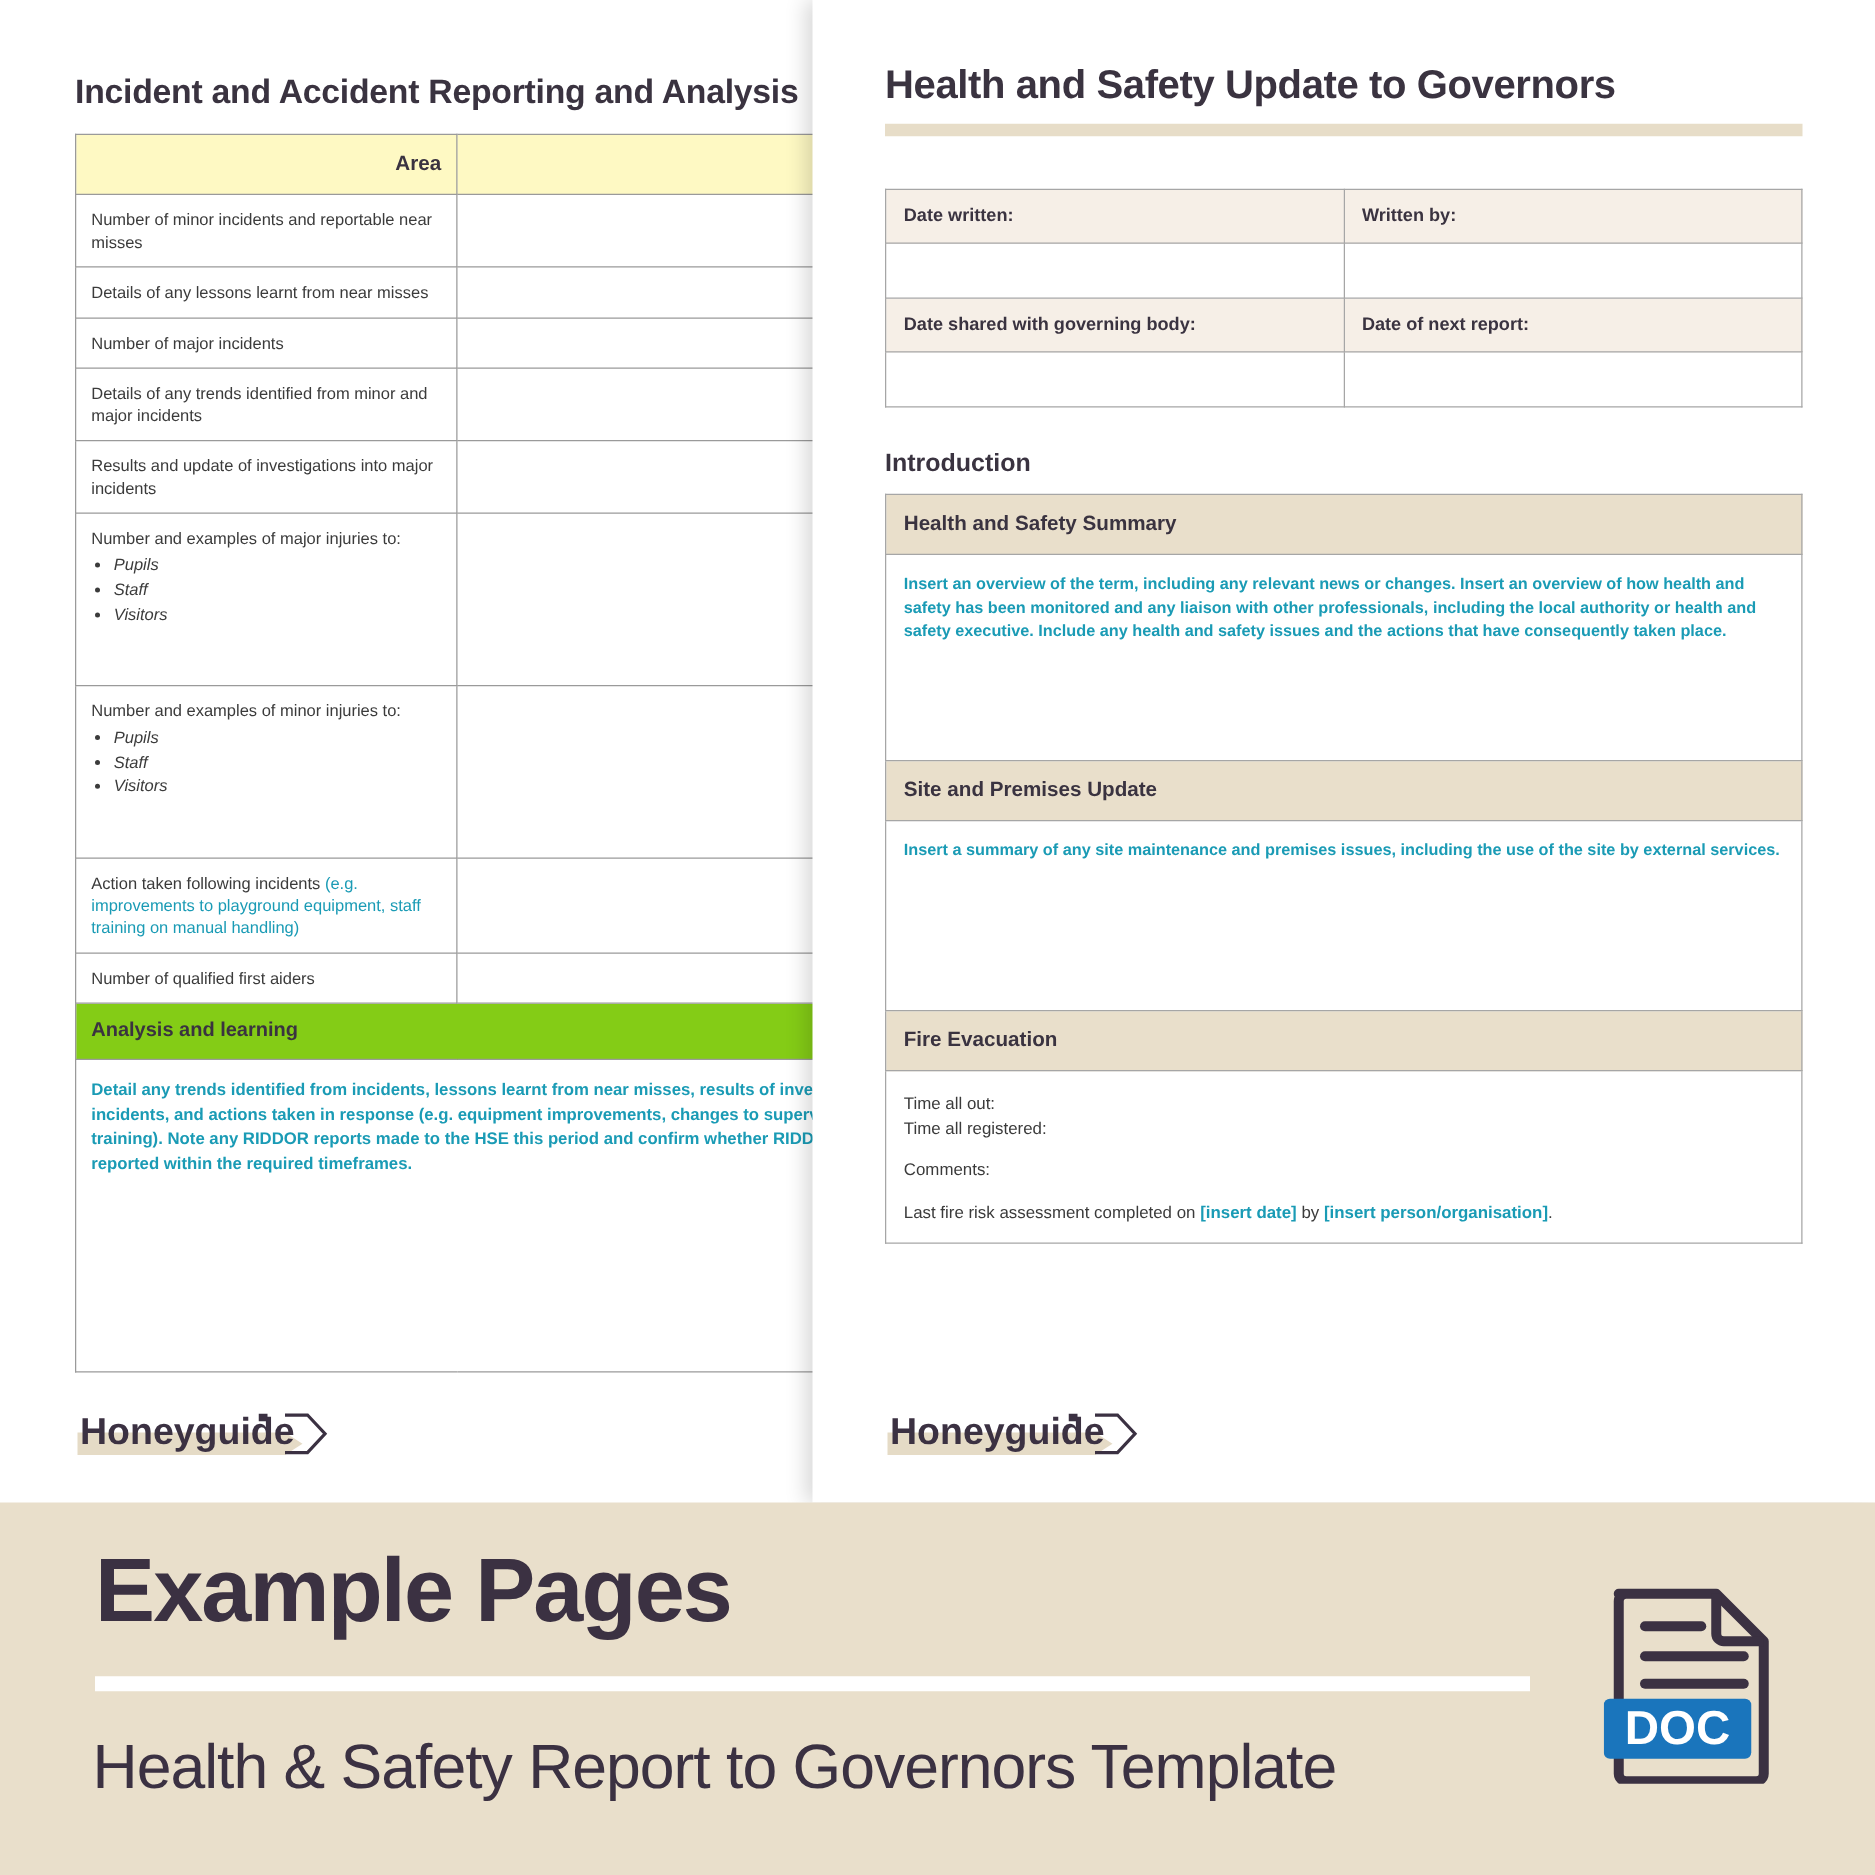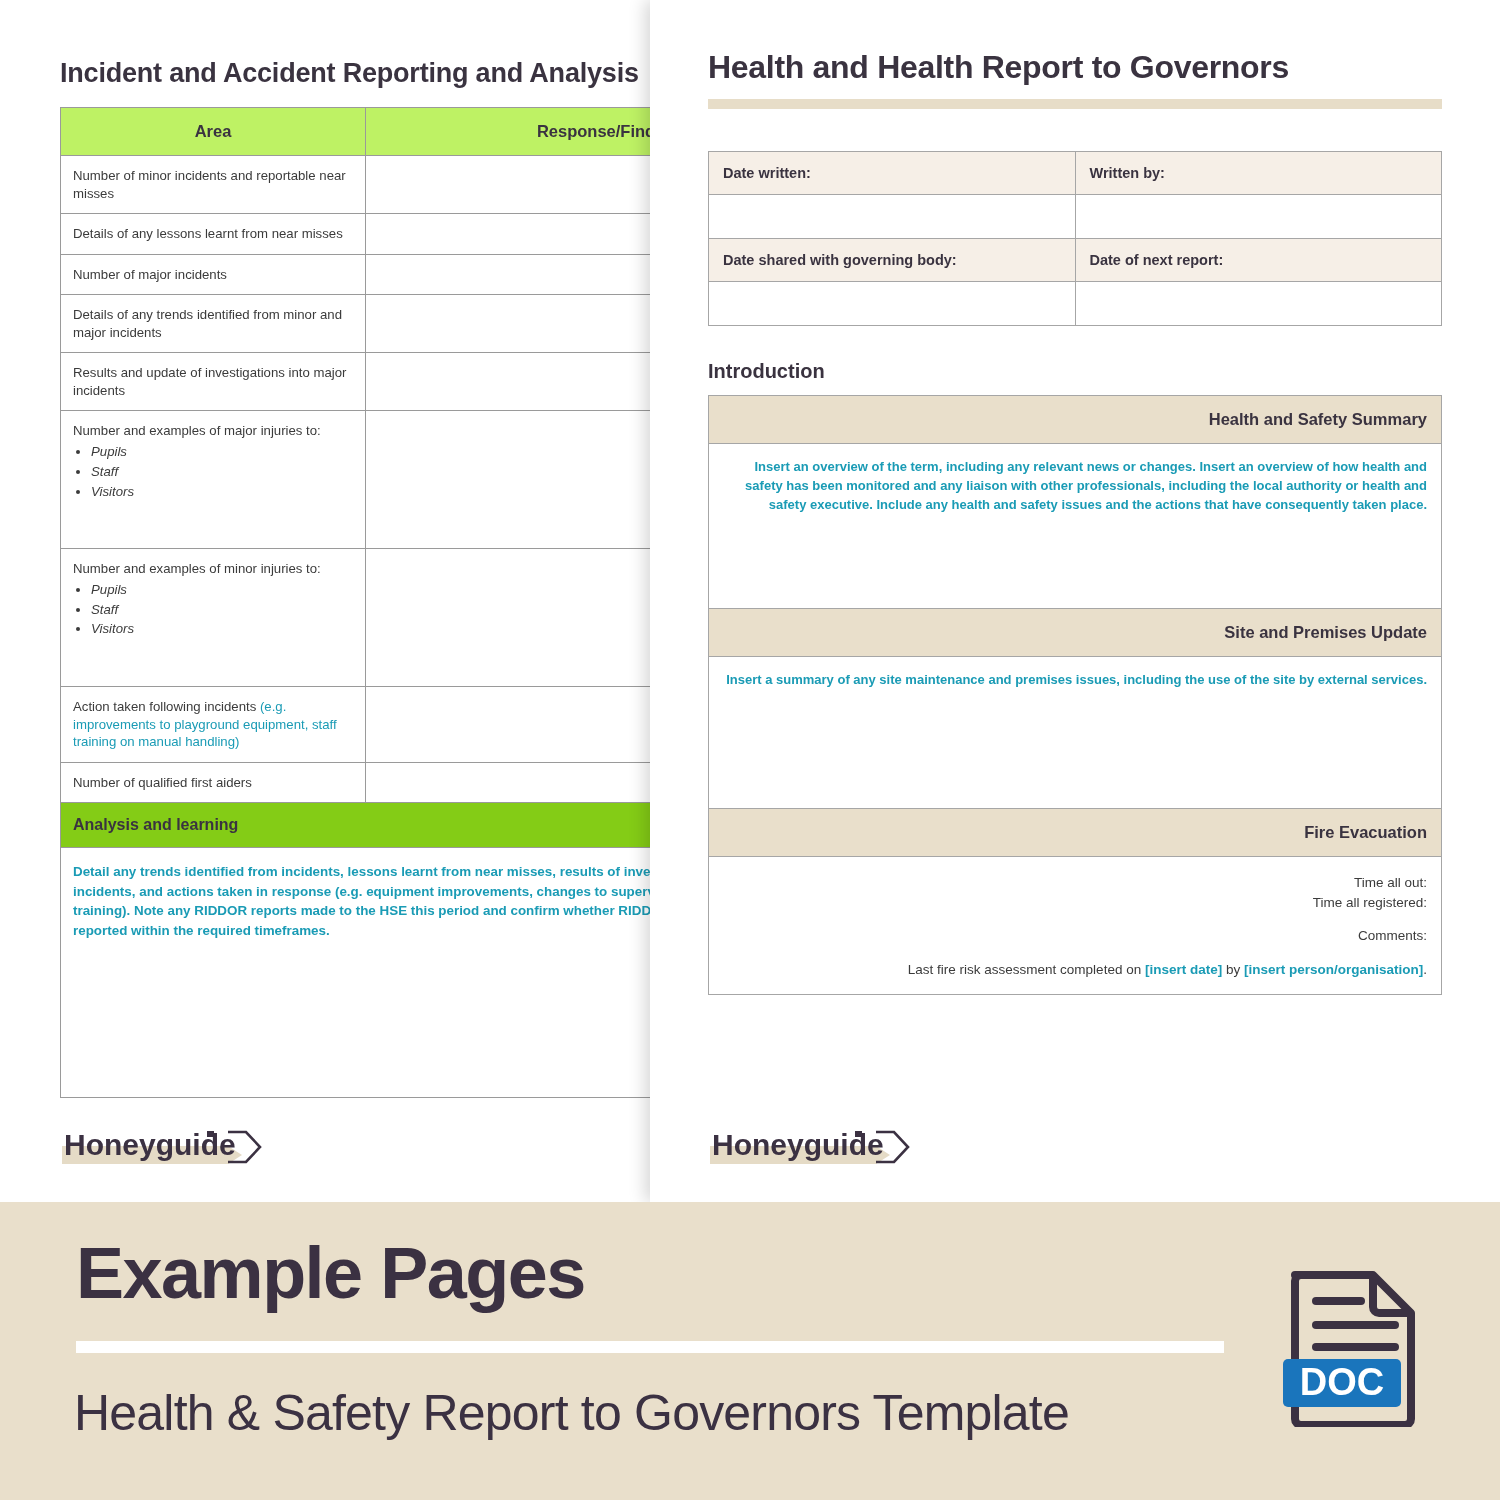--- a/index.html
+++ b/index.html
@@ -21,22 +21,22 @@
   .doc-title {
     font-size: 27px; font-weight: bold; color: #3a3340;
     letter-spacing: -0.2px; white-space: nowrap;
     margin-bottom: 18px;
   }
   .tbl { width: 800px; border-collapse: collapse; table-layout: fixed; }
   .tbl td, .tbl th { border: 1px solid #9a9a9a; vertical-align: top; }
   .col-a { width: 305px; }
   .col-b { width: 495px; }
   .hdr-cell {
-    background: #bef264; font-size: 16.5px; font-weight: bold;
-    color: #3a3340; padding: 14px 12px; text-align: center;
+    background: #fef9c3; font-size: 16.5px; font-weight: bold;
+    color: #3a3340; padding: 14px 12px; text-align: right;
   }
   .body-cell { padding: 11px 12px; font-size: 13.2px; color: #3b3b3b; line-height: 1.33; }
   .body-cell ul { margin: 2px 0 0 18px; }
   .body-cell li { font-size: 13.2px; line-height: 1.5; font-style: italic; }
   .hint { color: #1a9bb5; }
   .spacer-md { height: 36px; }
   .analysis-hdr {
     background: #84cc16; font-size: 16px; font-weight: bold;
     color: #3a3340; padding: 13px 12px; margin-top: 32px;
   }
@@ -60,21 +60,21 @@
   .meta-tbl {
     width: 100%; border-collapse: collapse; table-layout: fixed;
     margin-top: 42px;
   }
   .meta-tbl td { border: 1px solid #a6a6a6; }
   .meta-label { background: #f6efe7; font-size: 14.5px; font-weight: bold; color: #3a3340; padding: 13px 14px; }
   .meta-blank { background: #ffffff; height: 44px; }
 
   .sec-title { font-size: 20px; font-weight: bold; color: #3a3340; margin: 34px 0 12px 0; }
 
-  .sec-tbl { width: 100%; border-collapse: collapse; table-layout: fixed; text-align: right; }
+  .sec-tbl { width: 100%; border-collapse: collapse; table-layout: fixed; }
   .sec-tbl td { border: 1px solid #a6a6a6; }
   .sec-hdr { background: #e9dfcb; font-size: 16.5px; font-weight: bold; color: #3a3340; padding: 14px 14px; }
   .sec-body { background: #fff; padding: 14px 14px; vertical-align: top; }
   .sec-body p.hint-b { font-size: 13px; font-weight: bold; color: #1a9bb5; line-height: 1.46; }
   .h-tall { height: 165px; }
   .h-mid { height: 152px; }
   .fire-body { padding: 16px 14px 14px 14px; font-size: 13.5px; color: #3b3b3b; line-height: 1.45; }
   .fire-body .gap { height: 14px; }
   .fire-hi { color: #1a9bb5; font-weight: bold; }
 
@@ -202,21 +202,21 @@
   <div class="logo logo-l">
     <svg viewBox="0 0 205 46" xmlns="http://www.w3.org/2000/svg">
       <path d="M2 22 L168 22 L182 31 L168 40 L2 40 Z" fill="#e5dbc6"></path>
       <path d="M168 8 L186 8 L200 23 L186 38 L168 38" fill="none" stroke="#3b3142" stroke-width="2.6"></path>
       <text x="4" y="31" font-family="Liberation Sans, sans-serif" font-size="30" font-weight="bold" fill="#3b3142">Honeyguide</text>
       <rect x="147" y="7" width="7" height="6" fill="#3b3142"></rect>
     </svg>
   </div>
 
   <div class="page-right">
-    <div class="r-title">Health and Health Report to Governors</div>
+    <div class="r-title">Health and Safety Update to Governors</div>
     <div class="accent-bar"></div>
 
     <table class="meta-tbl">
       <colgroup>
           <col style="width:50%">
           <col style="width:50%">
         </colgroup>
       <tbody>
           <tr>
         <td class="meta-label">Date written:</td>

